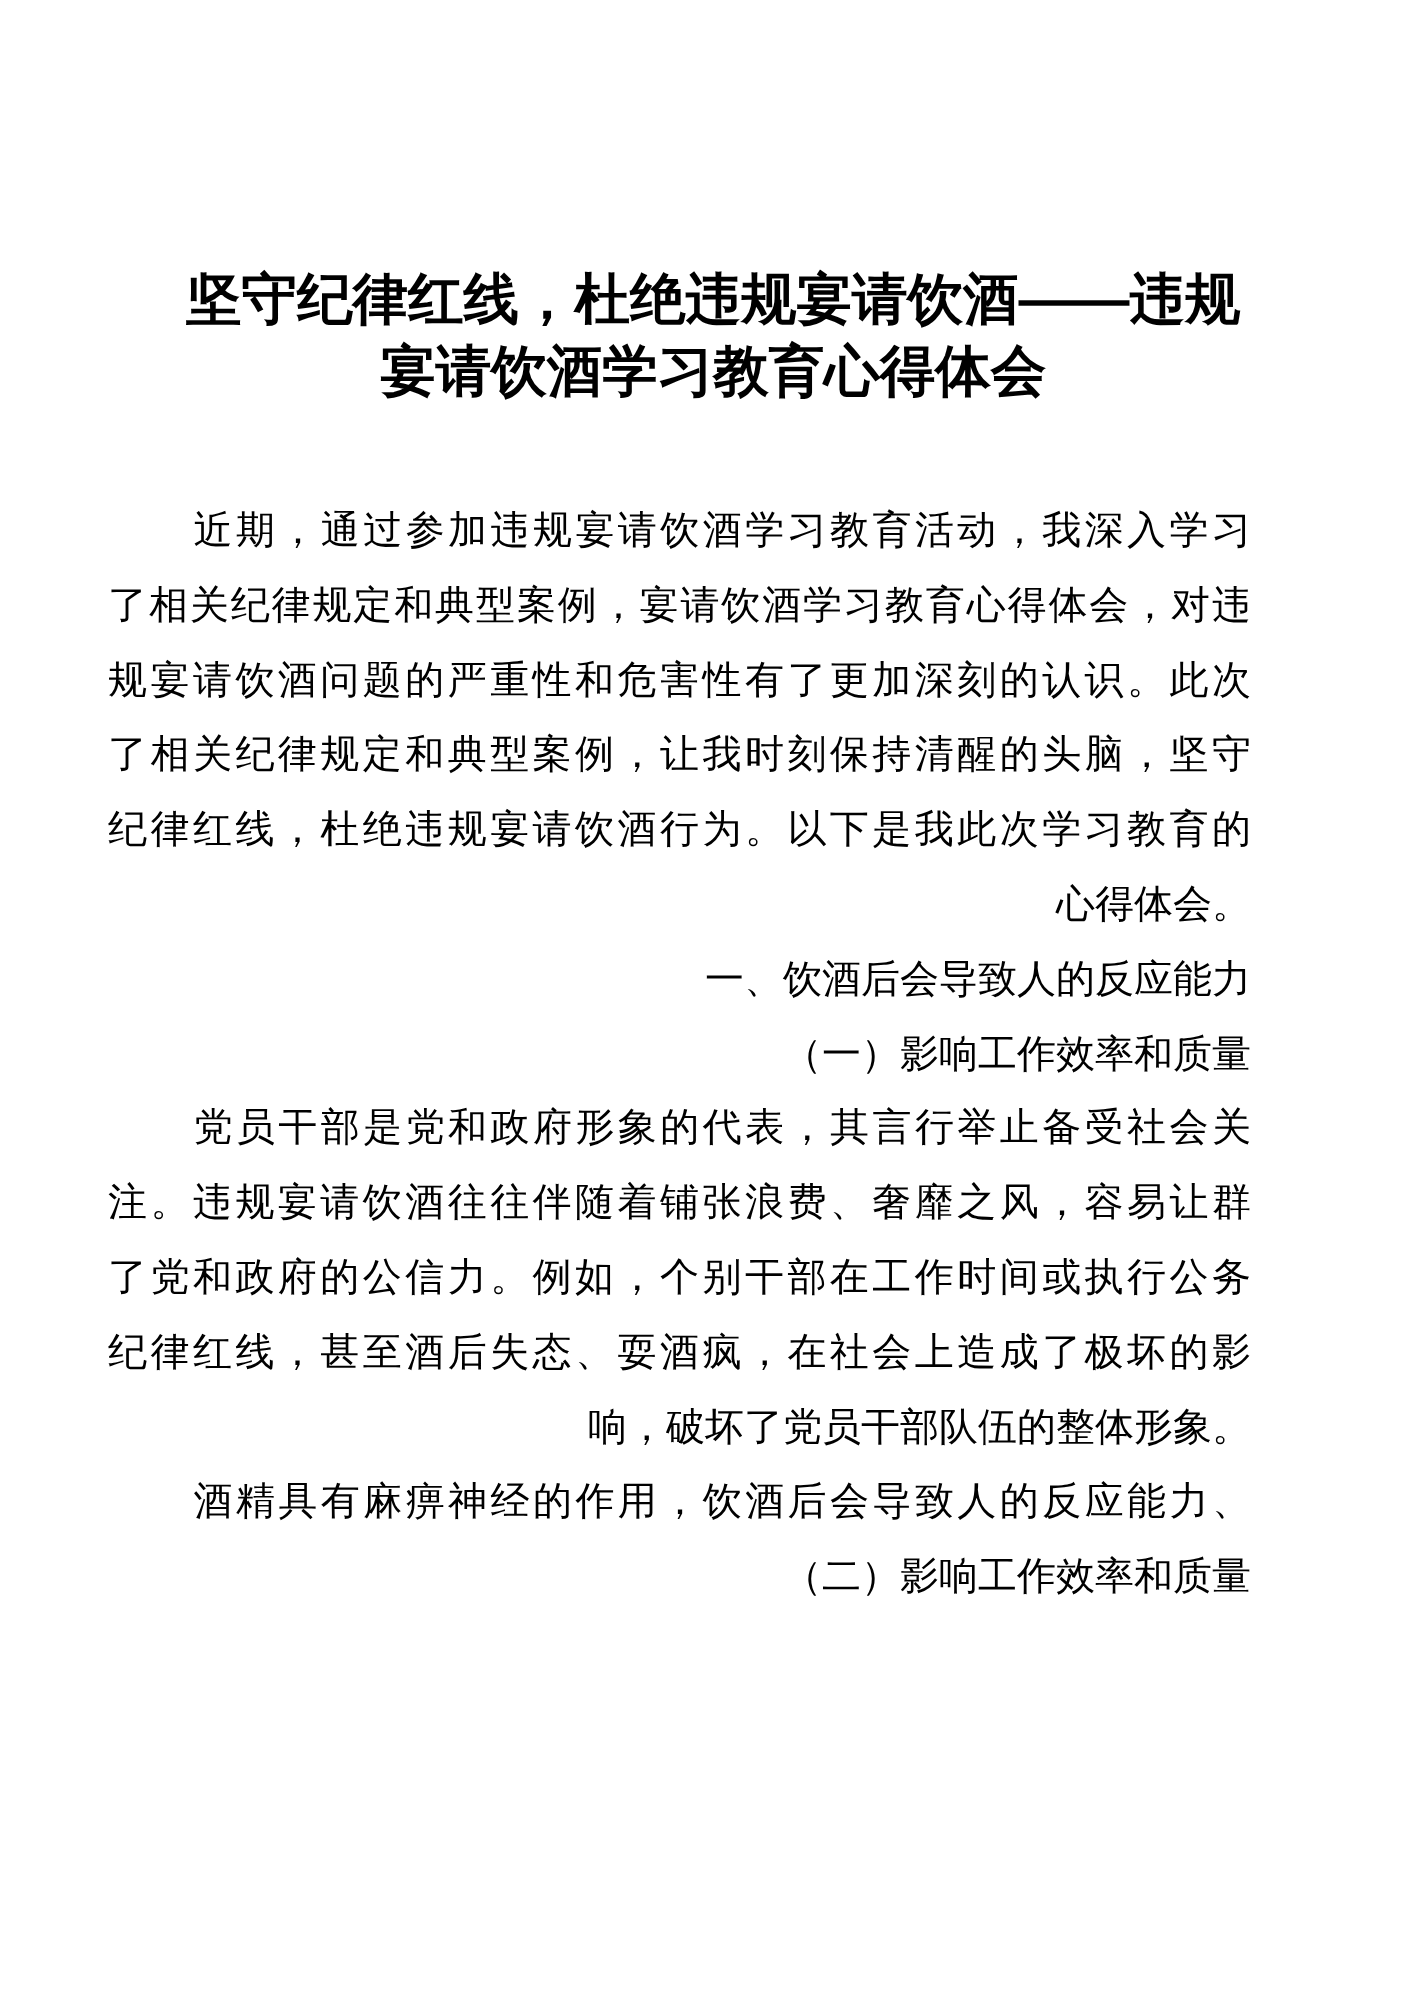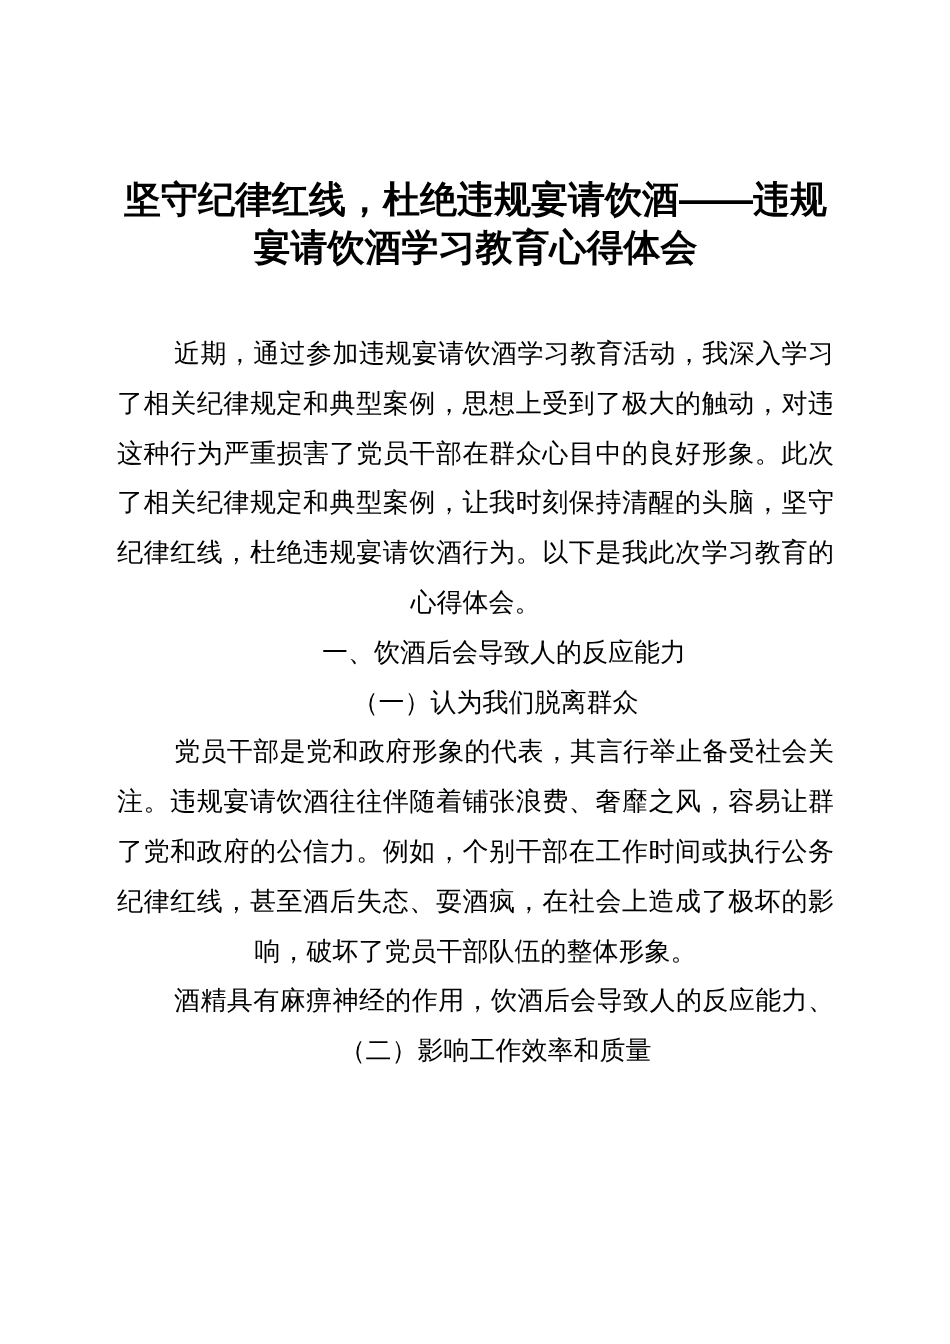--- a/index.html
+++ b/index.html
@@ -21,27 +21,27 @@
     text-align: center;
     font-size: 37px;
     font-weight: bold;
     line-height: 48px;
   }
   .title-line {
     height: 48px;
     white-space: nowrap;
   }
   .doc-body {
-    margin: 57px 116px 0 117px;
+    margin: 57px 116px 0 72px;
   }
   .text-line {
     font-size: 26px;
     line-height: 49.8px;
     height: 49.8px;
-    text-align: center;
+    text-align: right;
     overflow: hidden;
   }
   .text-line.justify {
     text-align: justify;
     text-align-last: justify;
     text-justify: inter-character;
   }
   .text-line.indent2 {
     text-indent: 57px;
   }
@@ -52,27 +52,27 @@
 </head>
 <body>
 
 <div class="page">
   <div class="doc-title">
       <div class="title-line">坚守纪律红线，杜绝违规宴请饮酒——违规</div>
       <div class="title-line">宴请饮酒学习教育心得体会</div>
     </div>
   <div class="doc-body">
       <div class="text-line justify indent2">近期，通过参加违规宴请饮酒学习教育活动，我深入学习</div>
-      <div class="text-line justify">了相关纪律规定和典型案例，思想上受到了极大的触动，对违</div>
-      <div class="text-line justify">这种行为严重损害了党员干部在群众心目中的良好形象。此次</div>
+      <div class="text-line justify">了相关纪律规定和典型案例，宴请饮酒学习教育心得体会，对违</div>
+      <div class="text-line justify">规宴请饮酒问题的严重性和危害性有了更加深刻的认识。此次</div>
       <div class="text-line justify">了相关纪律规定和典型案例，让我时刻保持清醒的头脑，坚守</div>
       <div class="text-line justify">纪律红线，杜绝违规宴请饮酒行为。以下是我此次学习教育的</div>
       <div class="text-line">心得体会。</div>
       <div class="text-line indent2">一、饮酒后会导致人的反应能力</div>
-      <div class="text-line paren">（一）认为我们脱离群众</div>
+      <div class="text-line paren">（一）影响工作效率和质量</div>
       <div class="text-line justify indent2">党员干部是党和政府形象的代表，其言行举止备受社会关</div>
       <div class="text-line justify">注。违规宴请饮酒往往伴随着铺张浪费、奢靡之风，容易让群</div>
       <div class="text-line justify">了党和政府的公信力。例如，个别干部在工作时间或执行公务</div>
       <div class="text-line justify">纪律红线，甚至酒后失态、耍酒疯，在社会上造成了极坏的影</div>
       <div class="text-line">响，破坏了党员干部队伍的整体形象。</div>
       <div class="text-line justify indent2">酒精具有麻痹神经的作用，饮酒后会导致人的反应能力、</div>
       <div class="text-line paren">（二）影响工作效率和质量</div>
     </div>
 </div>
 

